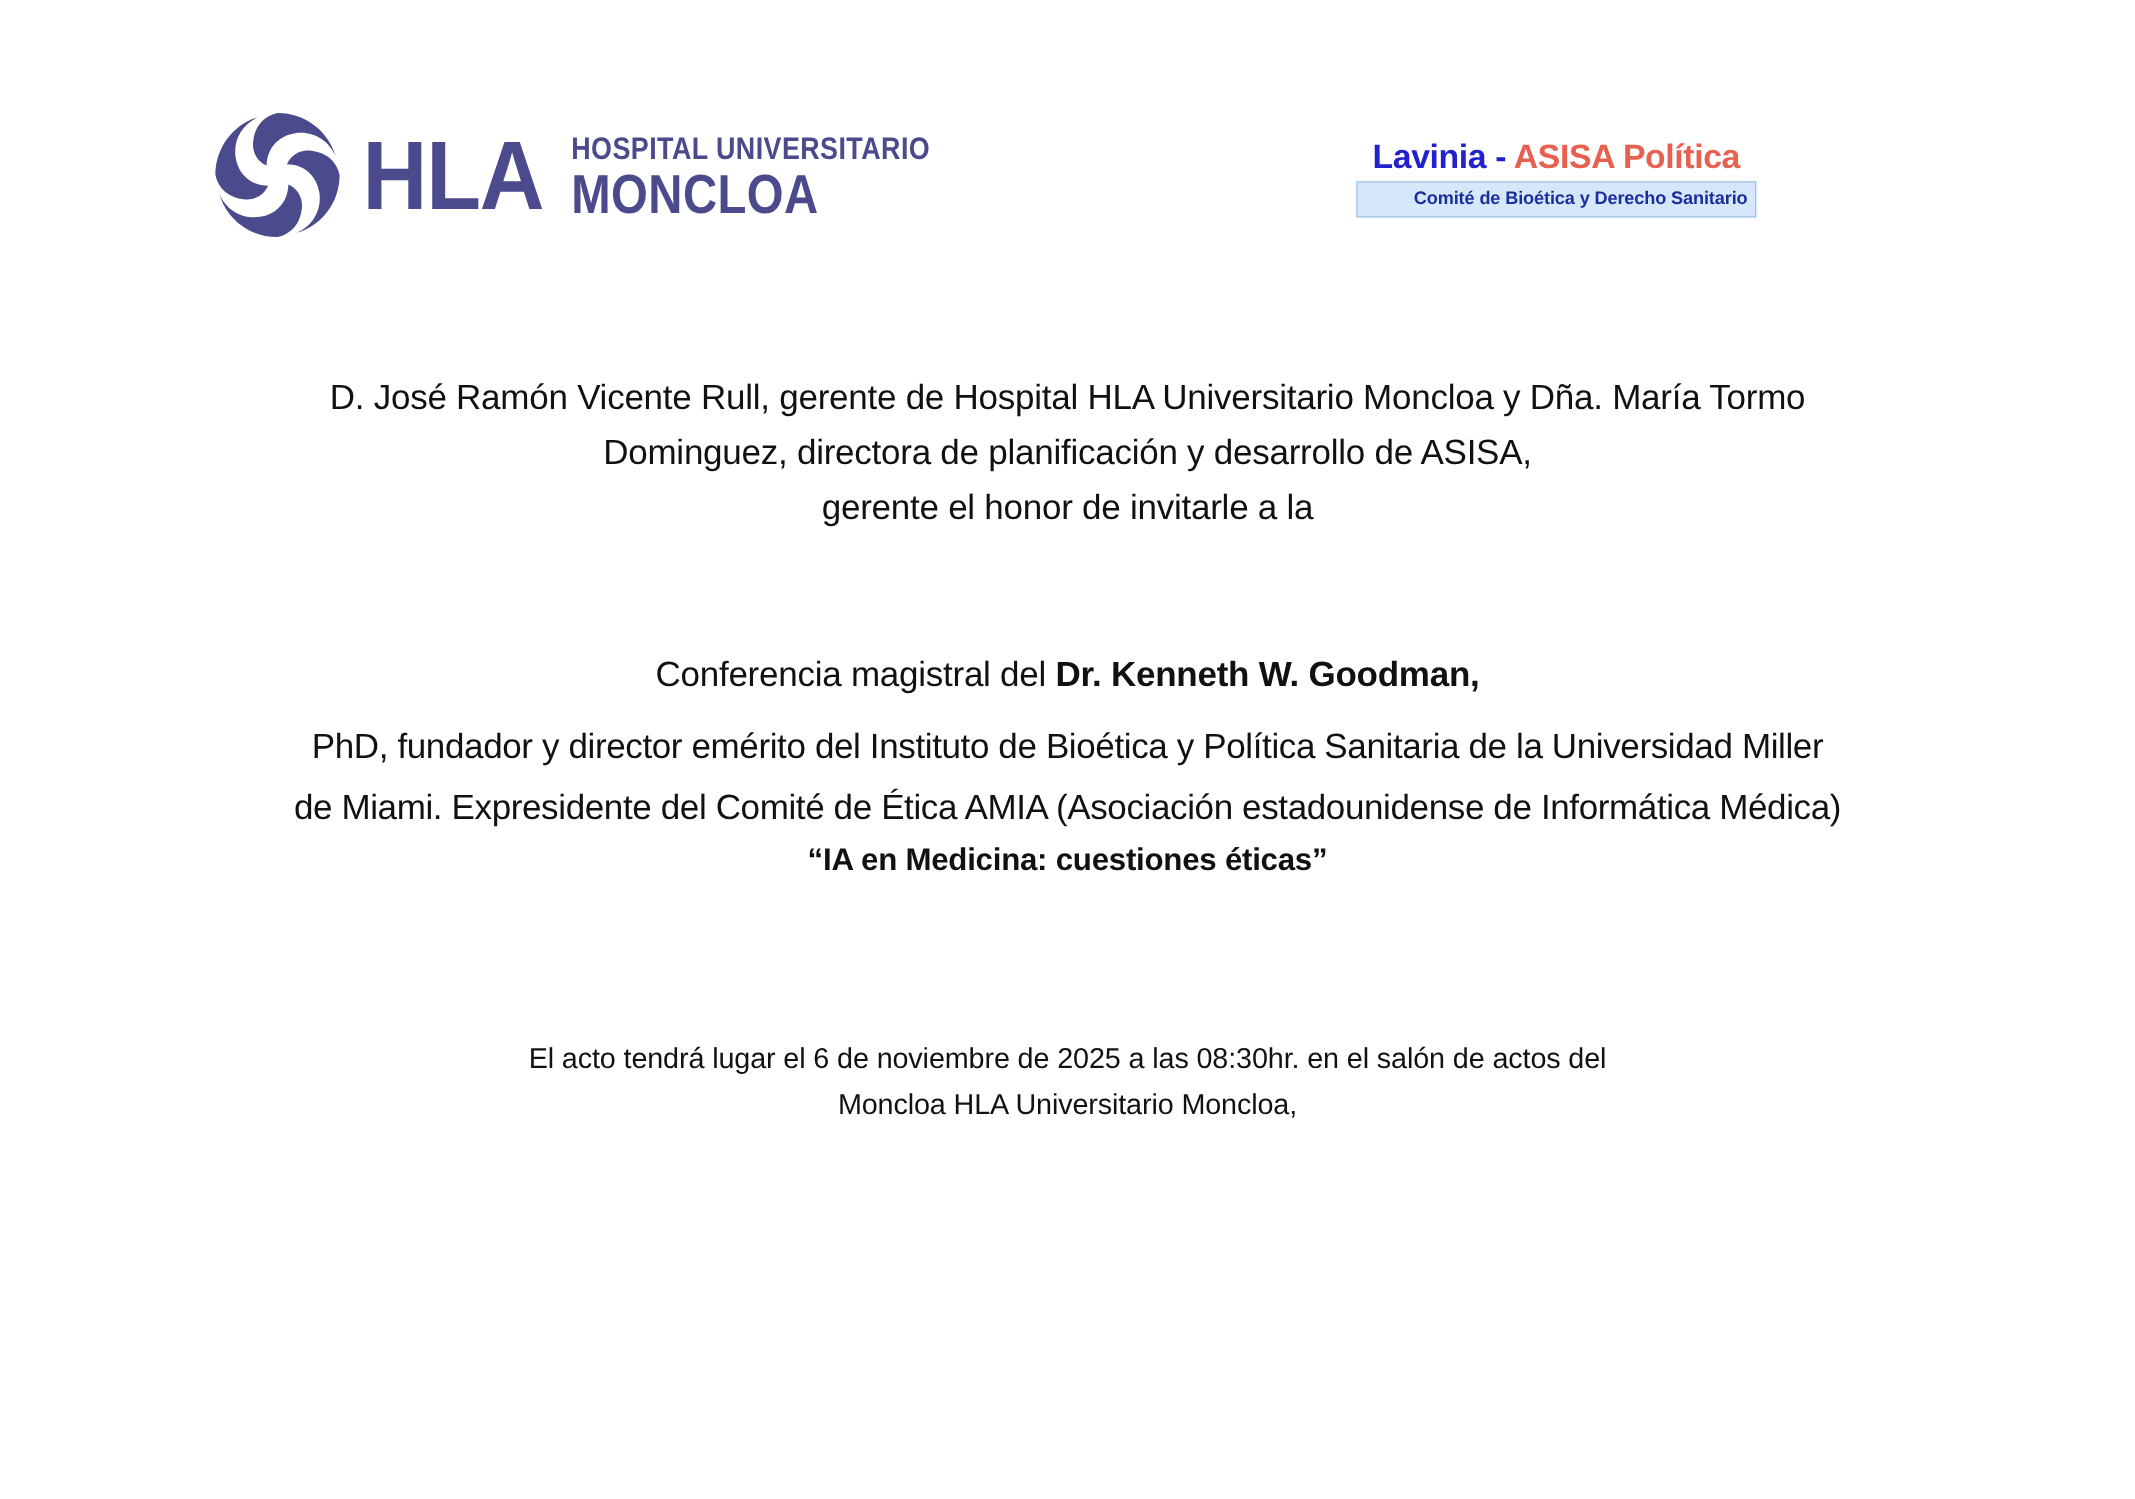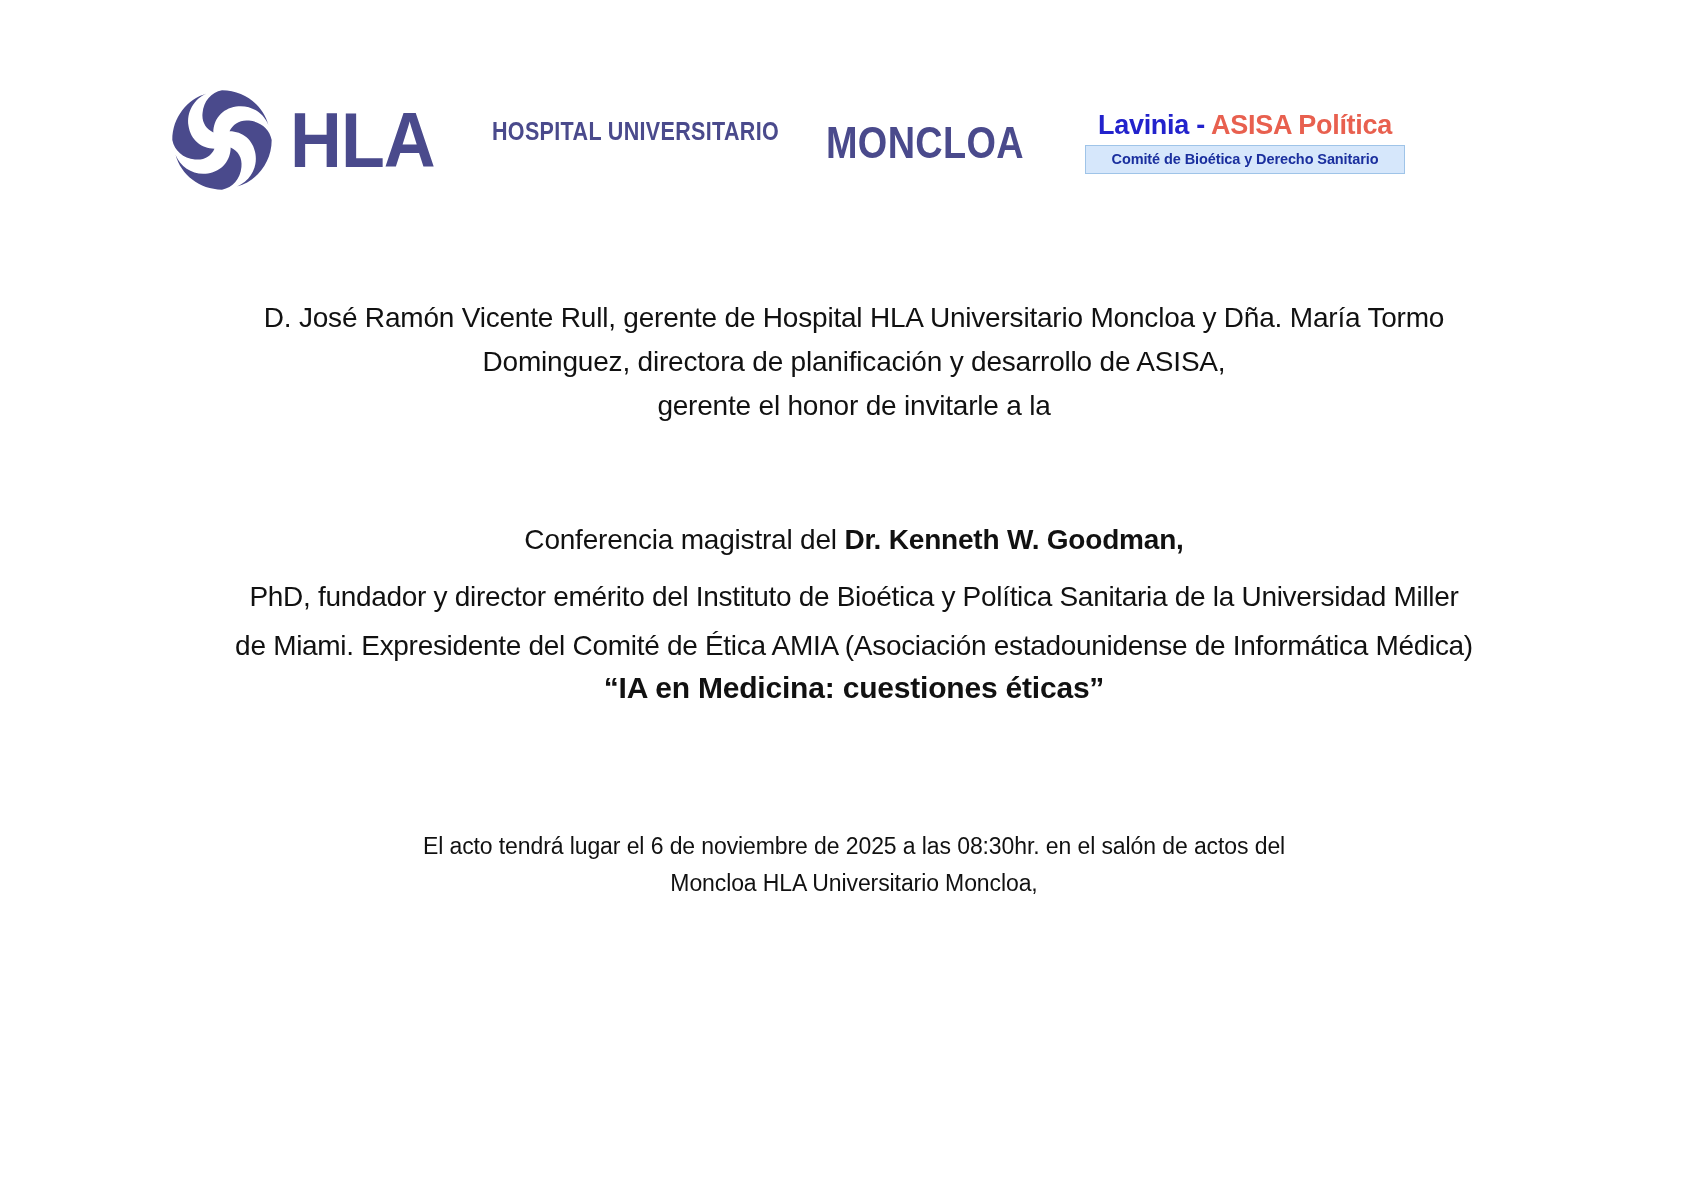--- a/index.html
+++ b/index.html
@@ -56,25 +56,24 @@
     font-weight: bold;
     font-size: 78px;
     line-height: 0.9;
     letter-spacing: -1px;
     color: #4a4a8c;
     transform: scaleX(0.92);
     transform-origin: left center;
   }
   .hla-sub {
     display: flex;
-    flex-direction: row;
+    flex-direction: column;
     justify-content: center;
     line-height: 1;
     padding-top: 4px;
-    margin-left: 35px;
   }
   .hla-sub-top {
     font-family: "Liberation Sans", sans-serif;
     font-weight: bold;
     font-size: 25px;
     letter-spacing: 0.4px;
     color: #4a4a8c;
     transform: scaleX(0.86);
     transform-origin: left center;
     white-space: nowrap;
@@ -107,21 +106,21 @@
   }
   .lav-blue { color: #2222cc; }
   .lav-dash { color: #2222cc; }
   .lav-red  { color: #e8604f; }
 
   .lavinia-box {
     margin-top: 4px;
     background: #d6e7fb;
     border: 1px solid #9fc4e8;
     padding: 4px 6px 5px 6px;
-    text-align: center;
+    text-align: right;
   }
   .lavinia-box-text {
     font-family: "Liberation Sans", sans-serif;
     font-weight: bold;
     font-size: 14.5px;
     color: #1a2f9e;
     letter-spacing: -0.1px;
     white-space: nowrap;
   }
 
@@ -158,21 +157,21 @@
 
   .bio {
     top: 572px;
     font-size: 28px;
     line-height: 49px;
     letter-spacing: -0.3px;
   }
 
   .talk-title {
     top: 666px;
-    font-size: 30px;
+    font-size: 25px;
     font-weight: bold;
     line-height: 44px;
     letter-spacing: -0.2px;
   }
 
   .logistics {
     top: 828px;
     font-size: 23px;
     line-height: 37px;
     letter-spacing: -0.1px;

